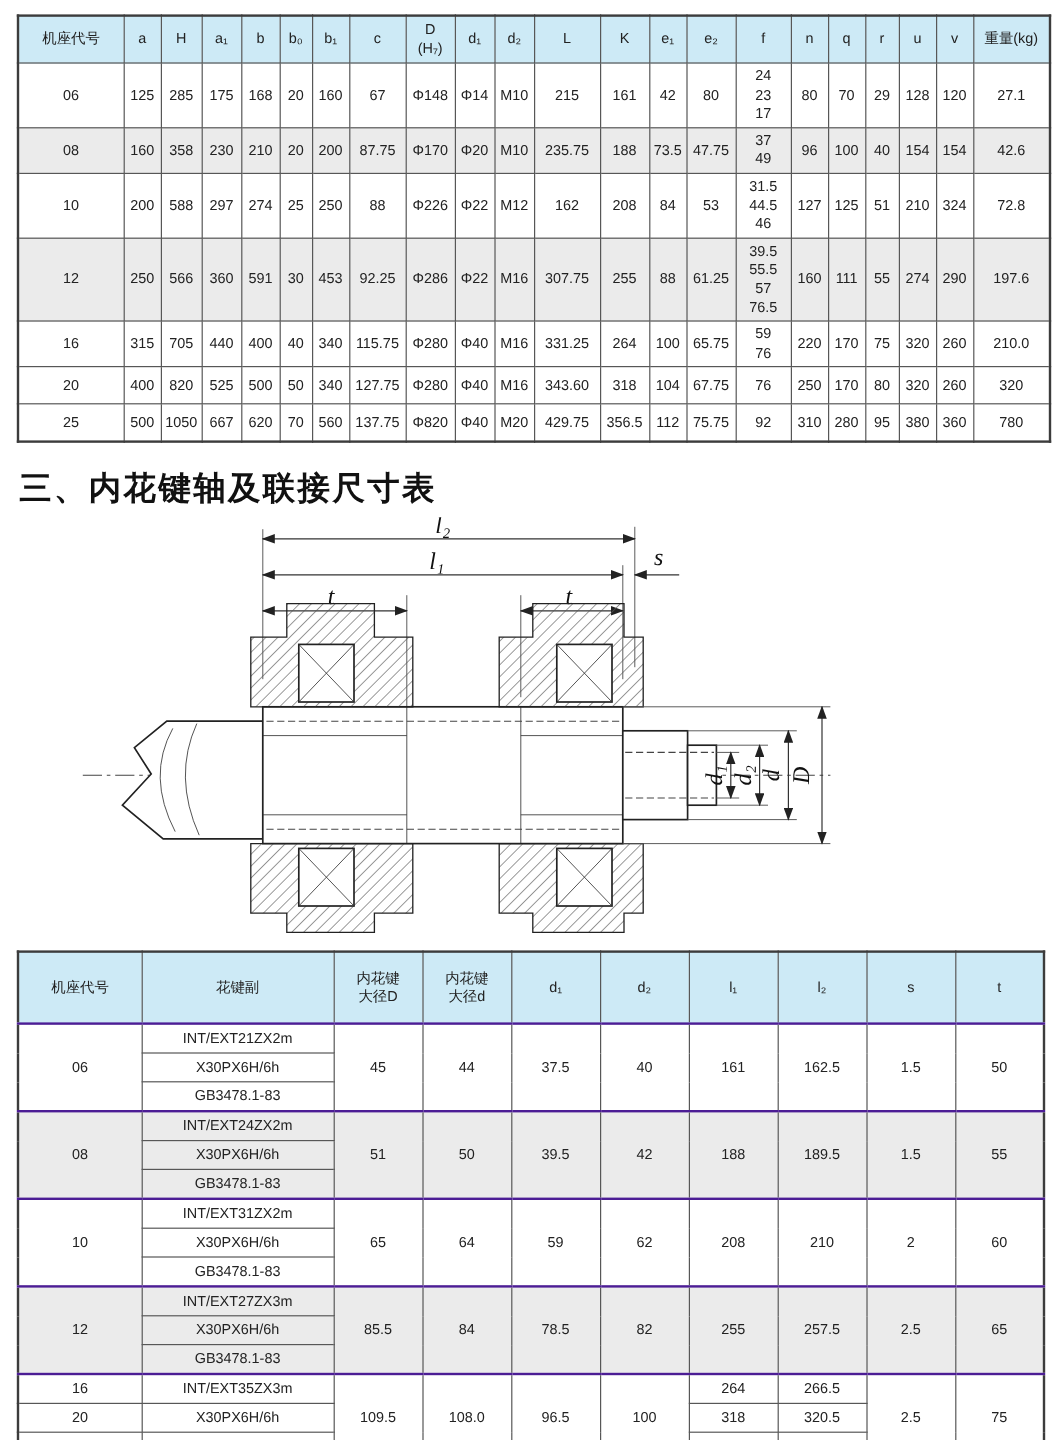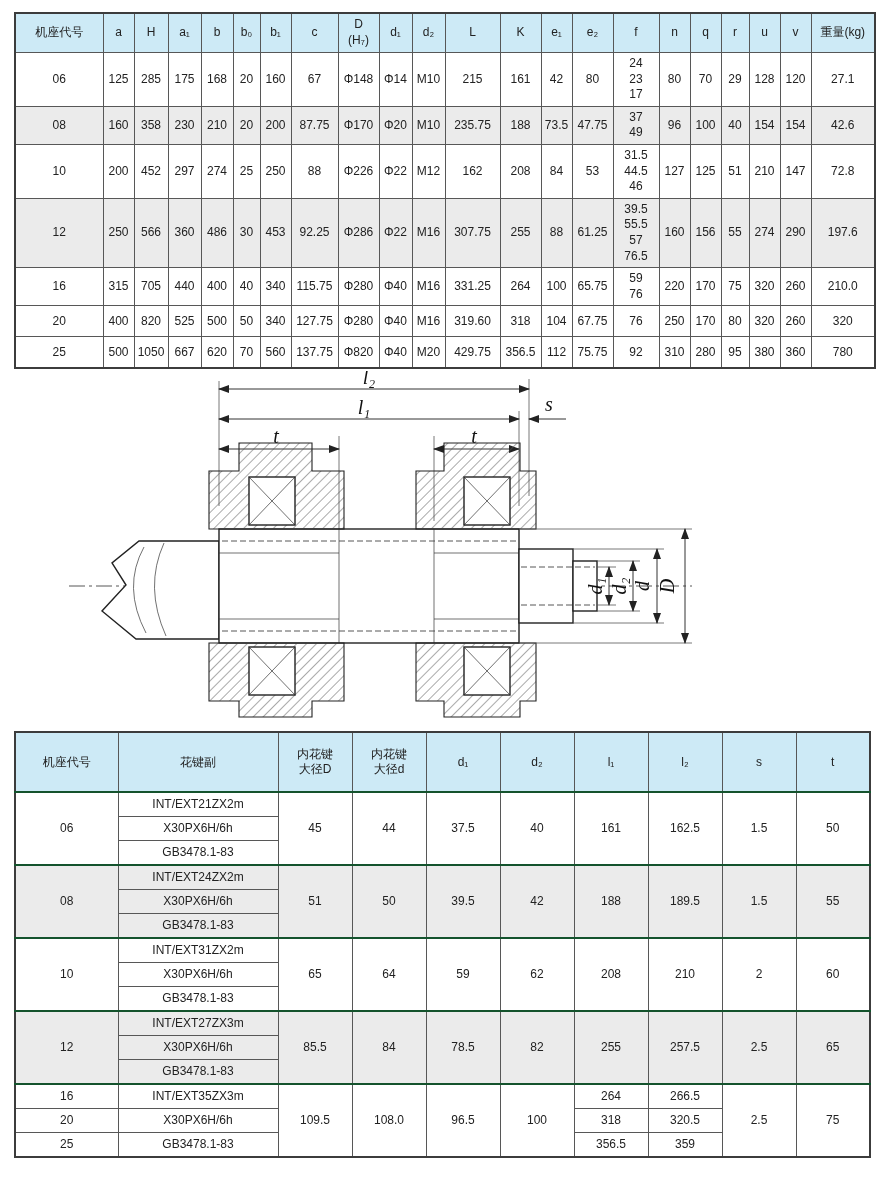--- a/index.html
+++ b/index.html
@@ -3,21 +3,21 @@
 <meta charset="utf-8">
 <style>
   html,body{margin:0;padding:0;background:#fff;}
   body{width:883px;height:1200px;overflow:hidden;font-family:"Liberation Sans","DejaVu Sans",sans-serif;color:#222;}
   .content{padding:12px 14px 0 14px;}
   table.spec{border-collapse:collapse;table-layout:fixed;width:855px;border:2px solid #3c3c3c;}
   table.spec th,table.spec td{border:1px solid #575757;text-align:center;vertical-align:middle;
     font-size:12px;line-height:1.3;padding:3px 1px;white-space:pre-line;font-weight:normal;color:#222;}
   table.spec th{background:#cdeaf6;height:32px;}
   table.spec tr.alt td{background:#ebebeb;}
-  table.spec tr.gs td{border-top:2px solid #14532d;}
+  table.spec tr.gs td{border-top:2px solid #4c1d95;}
   #table1 td{height:24px;}
   #table2 th{height:52px;}
   #table2 td{height:19px;padding:2px 3px;}
   .section-title{font-size:27px;font-weight:bold;color:#111;margin:20px 0 6px 2px;letter-spacing:2px;
     font-family:"Liberation Sans","DejaVu Sans",sans-serif;}
   .diagram-wrap{margin:2px 0 4px 30px;}
   .dim{stroke:#333;stroke-width:1;fill:none;}
   .ext{stroke:#555;stroke-width:0.8;fill:none;}
   .outline{stroke:#222;stroke-width:1.4;fill:#fff;}
   .hatched{stroke:#222;stroke-width:1.1;}
@@ -131,65 +131,65 @@
           <td>96</td>
           <td>100</td>
           <td>40</td>
           <td>154</td>
           <td>154</td>
           <td>42.6</td>
         </tr>
         <tr>
           <td>10</td>
           <td>200</td>
-          <td>452</td>
+          <td>588</td>
           <td>297</td>
           <td>274</td>
           <td>25</td>
           <td>250</td>
           <td>88</td>
           <td>Φ226</td>
           <td>Φ22</td>
           <td>M12</td>
           <td>162</td>
           <td>208</td>
           <td>84</td>
           <td>53</td>
           <td>31.5
 44.5
 46</td>
           <td>127</td>
           <td>125</td>
           <td>51</td>
           <td>210</td>
-          <td>147</td>
+          <td>324</td>
           <td>72.8</td>
         </tr>
         <tr class="alt">
           <td>12</td>
           <td>250</td>
           <td>566</td>
           <td>360</td>
-          <td>486</td>
+          <td>591</td>
           <td>30</td>
           <td>453</td>
           <td>92.25</td>
           <td>Φ286</td>
           <td>Φ22</td>
           <td>M16</td>
           <td>307.75</td>
           <td>255</td>
           <td>88</td>
           <td>61.25</td>
           <td>39.5
 55.5
 57
 76.5</td>
           <td>160</td>
-          <td>156</td>
+          <td>111</td>
           <td>55</td>
           <td>274</td>
           <td>290</td>
           <td>197.6</td>
         </tr>
         <tr>
           <td>16</td>
           <td>315</td>
           <td>705</td>
           <td>440</td>
@@ -218,21 +218,21 @@
           <td>400</td>
           <td>820</td>
           <td>525</td>
           <td>500</td>
           <td>50</td>
           <td>340</td>
           <td>127.75</td>
           <td>Φ280</td>
           <td>Φ40</td>
           <td>M16</td>
-          <td>319.60</td>
+          <td>343.60</td>
           <td>318</td>
           <td>104</td>
           <td>67.75</td>
           <td>76</td>
           <td>250</td>
           <td>170</td>
           <td>80</td>
           <td>320</td>
           <td>260</td>
           <td>320</td>
@@ -257,20 +257,21 @@
           <td>310</td>
           <td>280</td>
           <td>95</td>
           <td>380</td>
           <td>360</td>
           <td>780</td>
         </tr>
       </tbody>
     </table>
 
+  <div class="section-title">三、内花键轴及联接尺寸表</div>
 
   <div class="diagram-wrap">
     <svg width="660" height="352" viewBox="0 0 660 352">
       <defs>
         <marker id="ah" markerWidth="11" markerHeight="8" refX="10" refY="4" orient="auto-start-reverse">
           <path d="M0,0 L11,4 L0,8 z" fill="#222"></path>
         </marker>
         <pattern id="hatch" width="7" height="7" patternUnits="userSpaceOnUse" patternTransform="rotate(45)">
           <line x1="0" y1="0" x2="0" y2="7" stroke="#555" stroke-width="1"></line>
         </pattern>

